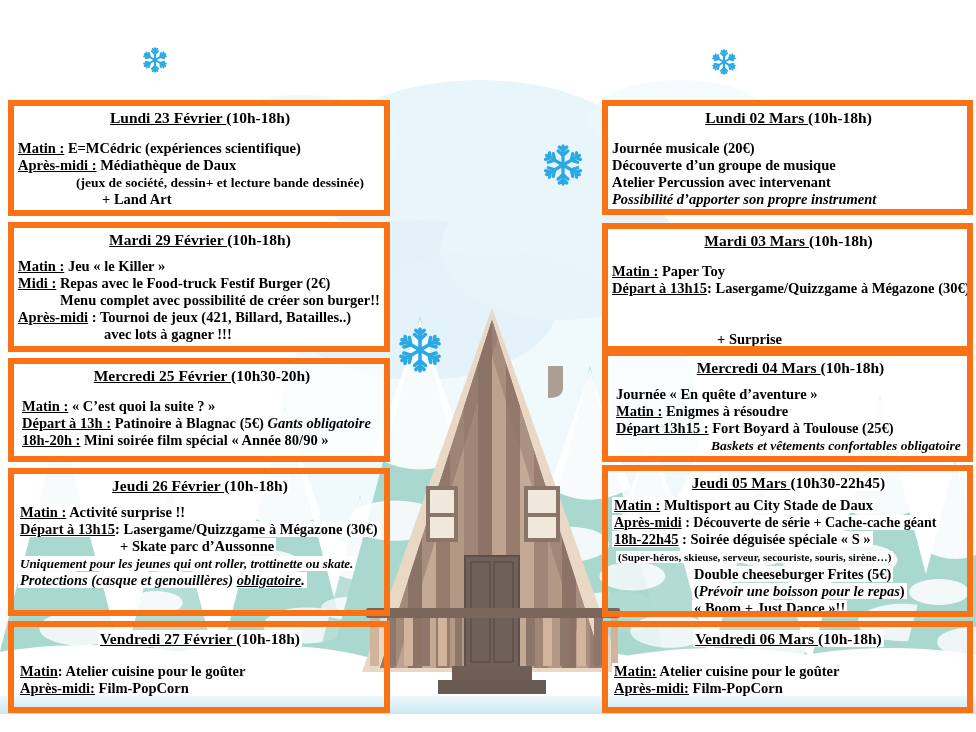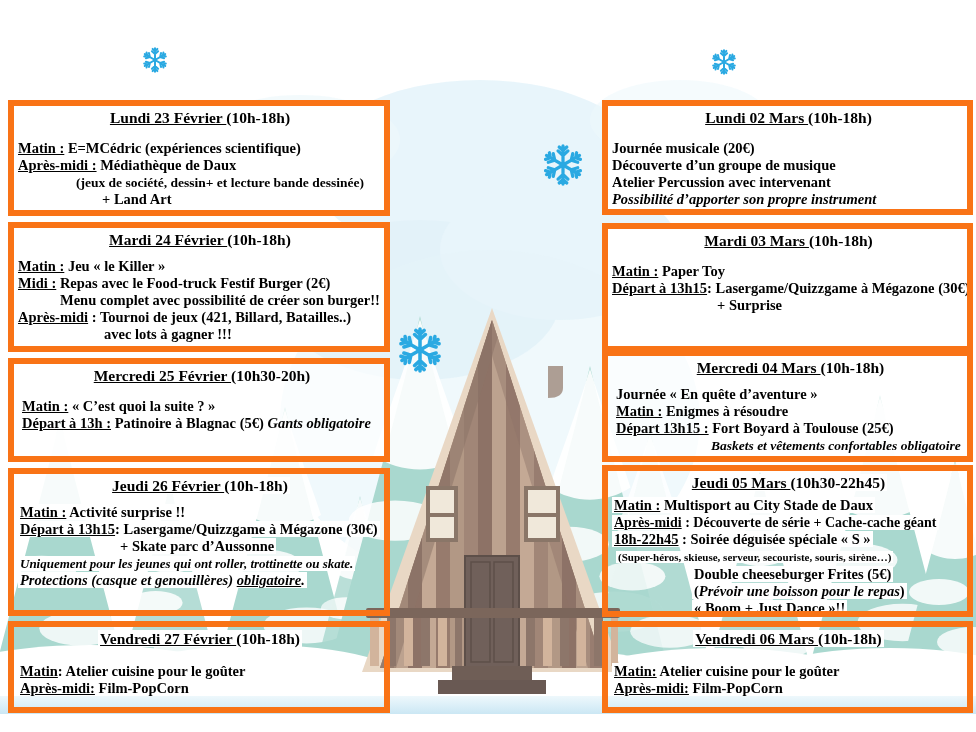--- a/index.html
+++ b/index.html
@@ -176,33 +176,34 @@
 
   <div class="box bg-white" style="left:8px;top:100px;width:382px;height:116px">
       <div class="line title"><span class="line-inner"><span class="u">Lundi 23 Février </span><span>(10h-18h)</span></span></div>
       <div class="line blank" style="height: 14px; min-height: 0px;"><span class="line-inner"></span></div>
       <div class="line"><span class="line-inner"><span class="u">Matin :</span><span> E=MCédric (expériences scientifique)</span></span></div>
       <div class="line"><span class="line-inner"><span class="u">Après-midi :</span><span> Médiathèque de Daux</span></span></div>
       <div class="line" style="padding-left: 58px;"><span class="line-inner" style="font-size: 13.5px;"><span>(jeux de société, dessin+ et lecture bande dessinée)</span></span></div>
       <div class="line" style="padding-left: 84px;"><span class="line-inner"><span>+ Land Art</span></span></div>
     </div>
   <div class="box bg-white" style="left:8px;top:222px;width:382px;height:130px">
-      <div class="line title"><span class="line-inner"><span class="u">Mardi 24 Février </span><span>(10h-18h)</span></span></div>
+      <div class="line title"><span class="line-inner"><span class="u">Mardi 29 Février </span><span>(10h-18h)</span></span></div>
       <div class="line blank" style="height: 10px; min-height: 0px;"><span class="line-inner"></span></div>
       <div class="line"><span class="line-inner"><span class="u">Matin :</span><span> Jeu « le Killer »</span></span></div>
       <div class="line"><span class="line-inner"><span class="u">Midi :</span><span> Repas avec le Food-truck Festif Burger (2€)</span></span></div>
       <div class="line" style="padding-left: 42px;"><span class="line-inner"><span>Menu complet avec possibilité de créer son burger!!</span></span></div>
       <div class="line"><span class="line-inner"><span class="u">Après-midi</span><span> : Tournoi de jeux (421, Billard, Batailles..)</span></span></div>
       <div class="line" style="padding-left: 86px;"><span class="line-inner"><span>avec lots à gagner !!!</span></span></div>
     </div>
   <div class="box bg-semi" style="left:8px;top:358px;width:382px;height:104px">
       <div class="line title"><span class="line-inner"><span class="u">Mercredi 25 Février </span><span>(10h30-20h)</span></span></div>
       <div class="line blank" style="height: 14px; min-height: 0px;"><span class="line-inner"></span></div>
       <div class="line"><span class="line-inner"><span class="u">Matin :</span><span> « C’est quoi la suite ? »</span></span></div>
       <div class="line"><span class="line-inner"><span class="u">Départ à 13h :</span><span> Patinoire à Blagnac (5€) </span><span class="i">Gants obligatoire</span></span></div>
+      <div class="line"><span class="line-inner"><span class="u">18h-20h :</span><span> Mini soirée film spécial « Année 80/90 »</span></span></div>
     </div>
   <div class="box bg-clear" style="left:8px;top:468px;width:382px;height:148px">
       <div class="line title"><span class="line-inner"><span class="u">Jeudi 26 Février </span><span>(10h-18h)</span></span></div>
       <div class="line blank" style="height: 10px; min-height: 0px;"><span class="line-inner"></span></div>
       <div class="line"><span class="line-inner"><span class="u">Matin :</span><span> Activité surprise !!</span></span></div>
       <div class="line"><span class="line-inner"><span class="u">Départ à 13h15</span><span>: Lasergame/Quizzgame à Mégazone (30€)</span></span></div>
       <div class="line" style="padding-left: 100px;"><span class="line-inner"><span>+ Skate parc d’Aussonne</span></span></div>
       <div class="line"><span class="line-inner" style="font-size: 13px;"><span class="i">Uniquement pour les jeunes qui ont roller, trottinette ou skate.</span></span></div>
       <div class="line"><span class="line-inner"><span class="i">Protections (casque et genouillères) </span><span class="u i">obligatoire</span><span class="i">.</span></span></div>
     </div>
@@ -219,21 +220,21 @@
       <div class="line center"><span class="line-inner"><span>Journée musicale (20€)</span></span></div>
       <div class="line center"><span class="line-inner"><span>Découverte d’un groupe de musique</span></span></div>
       <div class="line center"><span class="line-inner"><span>Atelier Percussion avec intervenant</span></span></div>
       <div class="line center"><span class="line-inner"><span class="i">Possibilité d’apporter son propre instrument</span></span></div>
     </div>
   <div class="box bg-white" style="left:602px;top:223px;width:371px;height:129px">
       <div class="line title"><span class="line-inner"><span class="u">Mardi 03 Mars </span><span>(10h-18h)</span></span></div>
       <div class="line blank" style="height: 14px; min-height: 0px;"><span class="line-inner"></span></div>
       <div class="line"><span class="line-inner"><span class="u">Matin :</span><span> Paper Toy</span></span></div>
       <div class="line"><span class="line-inner"><span class="u">Départ à 13h15</span><span>: Lasergame/Quizzgame à Mégazone (30€)</span></span></div>
-      <div class="line" style="padding-left: 105px;"><span class="line-inner"><span>+ Surprise</span></span></div>
+      <div class="line" style="padding-left: 105px; margin-top: 34px;"><span class="line-inner"><span>+ Surprise</span></span></div>
     </div>
   <div class="box bg-semi" style="left:602px;top:350px;width:371px;height:112px">
       <div class="line title"><span class="line-inner"><span class="u">Mercredi 04 Mars </span><span>(10h-18h)</span></span></div>
       <div class="line blank" style="height: 10px; min-height: 0px;"><span class="line-inner"></span></div>
       <div class="line center"><span class="line-inner"><span>Journée « En quête d’aventure »</span></span></div>
       <div class="line"><span class="line-inner"><span class="u">Matin :</span><span> Enigmes à résoudre</span></span></div>
       <div class="line"><span class="line-inner"><span class="u">Départ 13h15 :</span><span> Fort Boyard à Toulouse (25€)</span></span></div>
       <div class="line" style="padding-left: 95px;"><span class="line-inner" style="font-size: 13.5px;"><span class="i">Baskets et vêtements confortables obligatoire</span></span></div>
     </div>
   <div class="box bg-clear" style="left:602px;top:465px;width:371px;height:152px">

